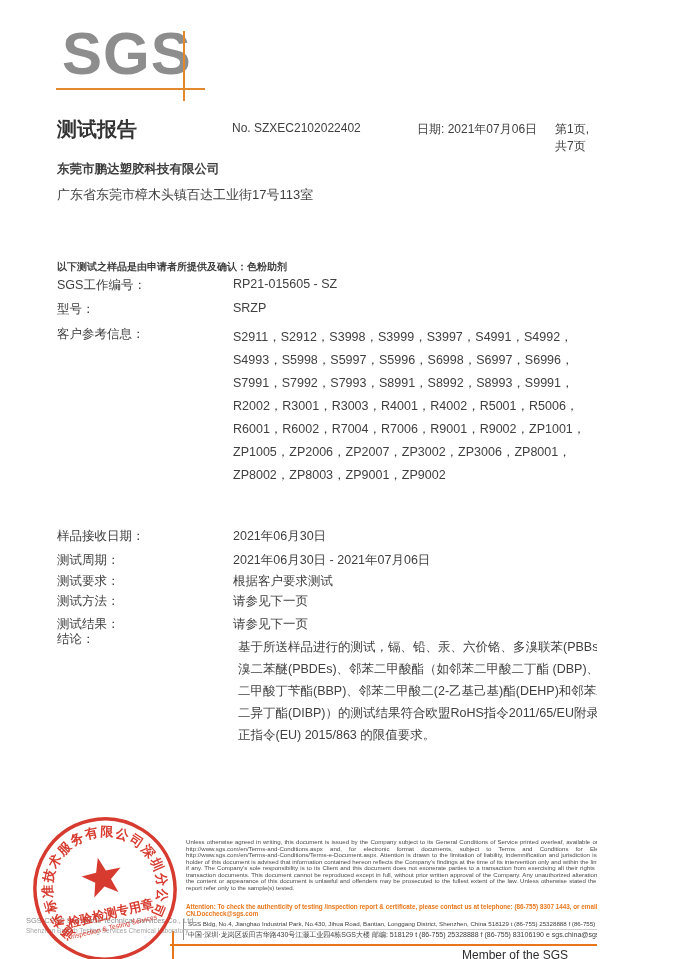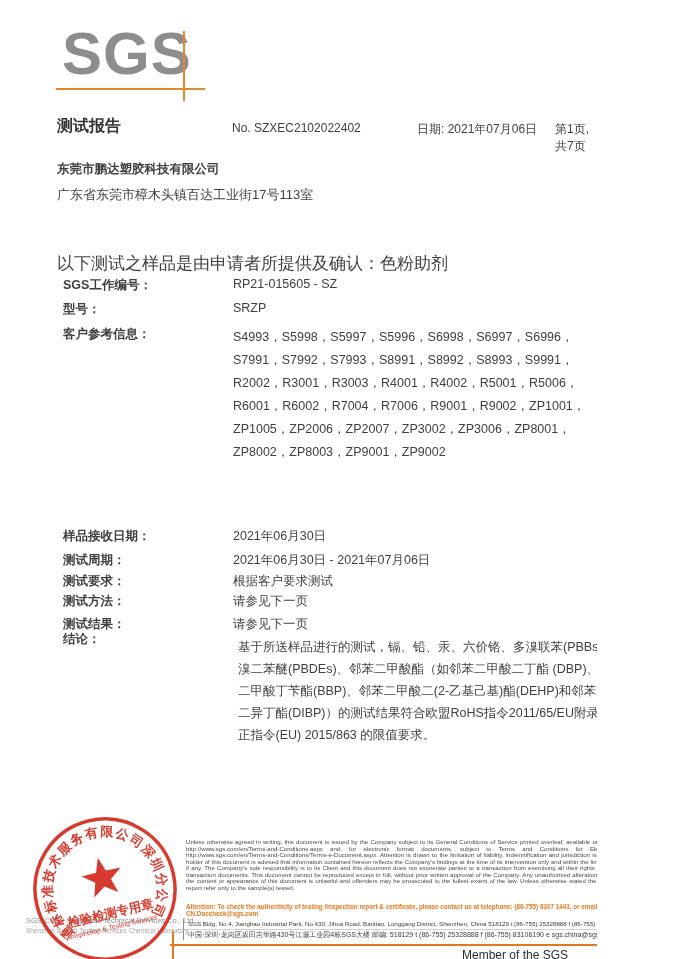--- a/index.html
+++ b/index.html
@@ -4,31 +4,31 @@
 <style>
   html,body{margin:0;padding:0;background:#fff;}
   .page{position:relative;width:597px;height:959px;background:#fff;overflow:hidden;
         font-family:"Liberation Sans","DejaVu Sans",sans-serif;color:#3f3f3f;}
   
   .logo{position:absolute;left:62px;top:24px;font-size:60px;font-weight:bold;
         color:#8d8d8d;letter-spacing:1px;line-height:60px;}
   .logo-hline{position:absolute;left:56px;top:88px;width:149px;height:2px;background:#e2882f;}
   .logo-vline{position:absolute;left:183px;top:31px;width:2px;height:70px;background:#e2882f;}
   
-  .report-title{position:absolute;left:57px;top:116px;font-size:16px;font-weight:bold;color:#333;}
+  .report-title{position:absolute;left:57px;top:116px;font-size:20px;font-weight:bold;color:#333;}
   .report-no{position:absolute;left:232px;top:121px;font-size:12px;}
   .report-date{position:absolute;left:417px;top:121px;font-size:12px;}
   .report-page{position:absolute;left:555px;top:121px;font-size:12px;}
   
   .company{position:absolute;left:57px;top:161px;font-size:12.5px;font-weight:bold;}
   .company-addr{position:absolute;left:57px;top:186px;font-size:13px;}
-  .intro{position:absolute;left:57px;top:252px;font-size:17px;}
+  .intro{position:absolute;left:57px;top:260px;font-size:10px;font-weight:bold;}
   
   .frow{position:absolute;left:57px;font-size:12.5px;}
-  .frow .lab{position:absolute;left:6px;top:0;width:176px;white-space:nowrap;font-weight:bold;}
+  .frow .lab{position:absolute;left:0;top:0;width:176px;white-space:nowrap;}
   .frow .val{position:absolute;left:176px;top:0;width:400px;}
   .frow .val .ln{display:block;line-height:23px;white-space:nowrap;}
   .conclusion-text{margin:5px;width:398px;line-height:22px;text-align:left;}
   
   .stamp{position:absolute;left:30px;top:814px;width:150px;height:150px;
          transform:rotate(-13deg);opacity:0.92;z-index:2;}
   .lab-name{position:absolute;left:26px;top:916px;font-size:7.5px;color:#8f8f8f;z-index:1;}
   .lab-branch{position:absolute;left:26px;top:927px;font-size:6.5px;color:#a5a5a5;z-index:1;}
   .disclaimer{position:absolute;left:186px;top:839px;width:481px;font-size:6.1px;
               line-height:6.5px;text-align:justify;color:#4a4a4a;}
@@ -68,20 +68,21 @@
   </div>
 
   <div class="frow" style="top:301px">
     <span class="lab">型号：</span>
     <span class="val">SRZP</span>
   </div>
 
   <div class="frow" style="top:326px">
     <span class="lab">客户参考信息：</span>
     <span class="val">
+      <span class="ln">S2911，S2912，S3998，S3999，S3997，S4991，S4992，</span>
       <span class="ln">S4993，S5998，S5997，S5996，S6998，S6997，S6996，</span>
       <span class="ln">S7991，S7992，S7993，S8991，S8992，S8993，S9991，</span>
       <span class="ln">R2002，R3001，R3003，R4001，R4002，R5001，R5006，</span>
       <span class="ln">R6001，R6002，R7004，R7006，R9001，R9002，ZP1001，</span>
       <span class="ln">ZP1005，ZP2006，ZP2007，ZP3002，ZP3006，ZP8001，</span>
       <span class="ln">ZP8002，ZP8003，ZP9001，ZP9002</span>
     </span>
   </div>
 
   <div class="frow" style="top:528px">

